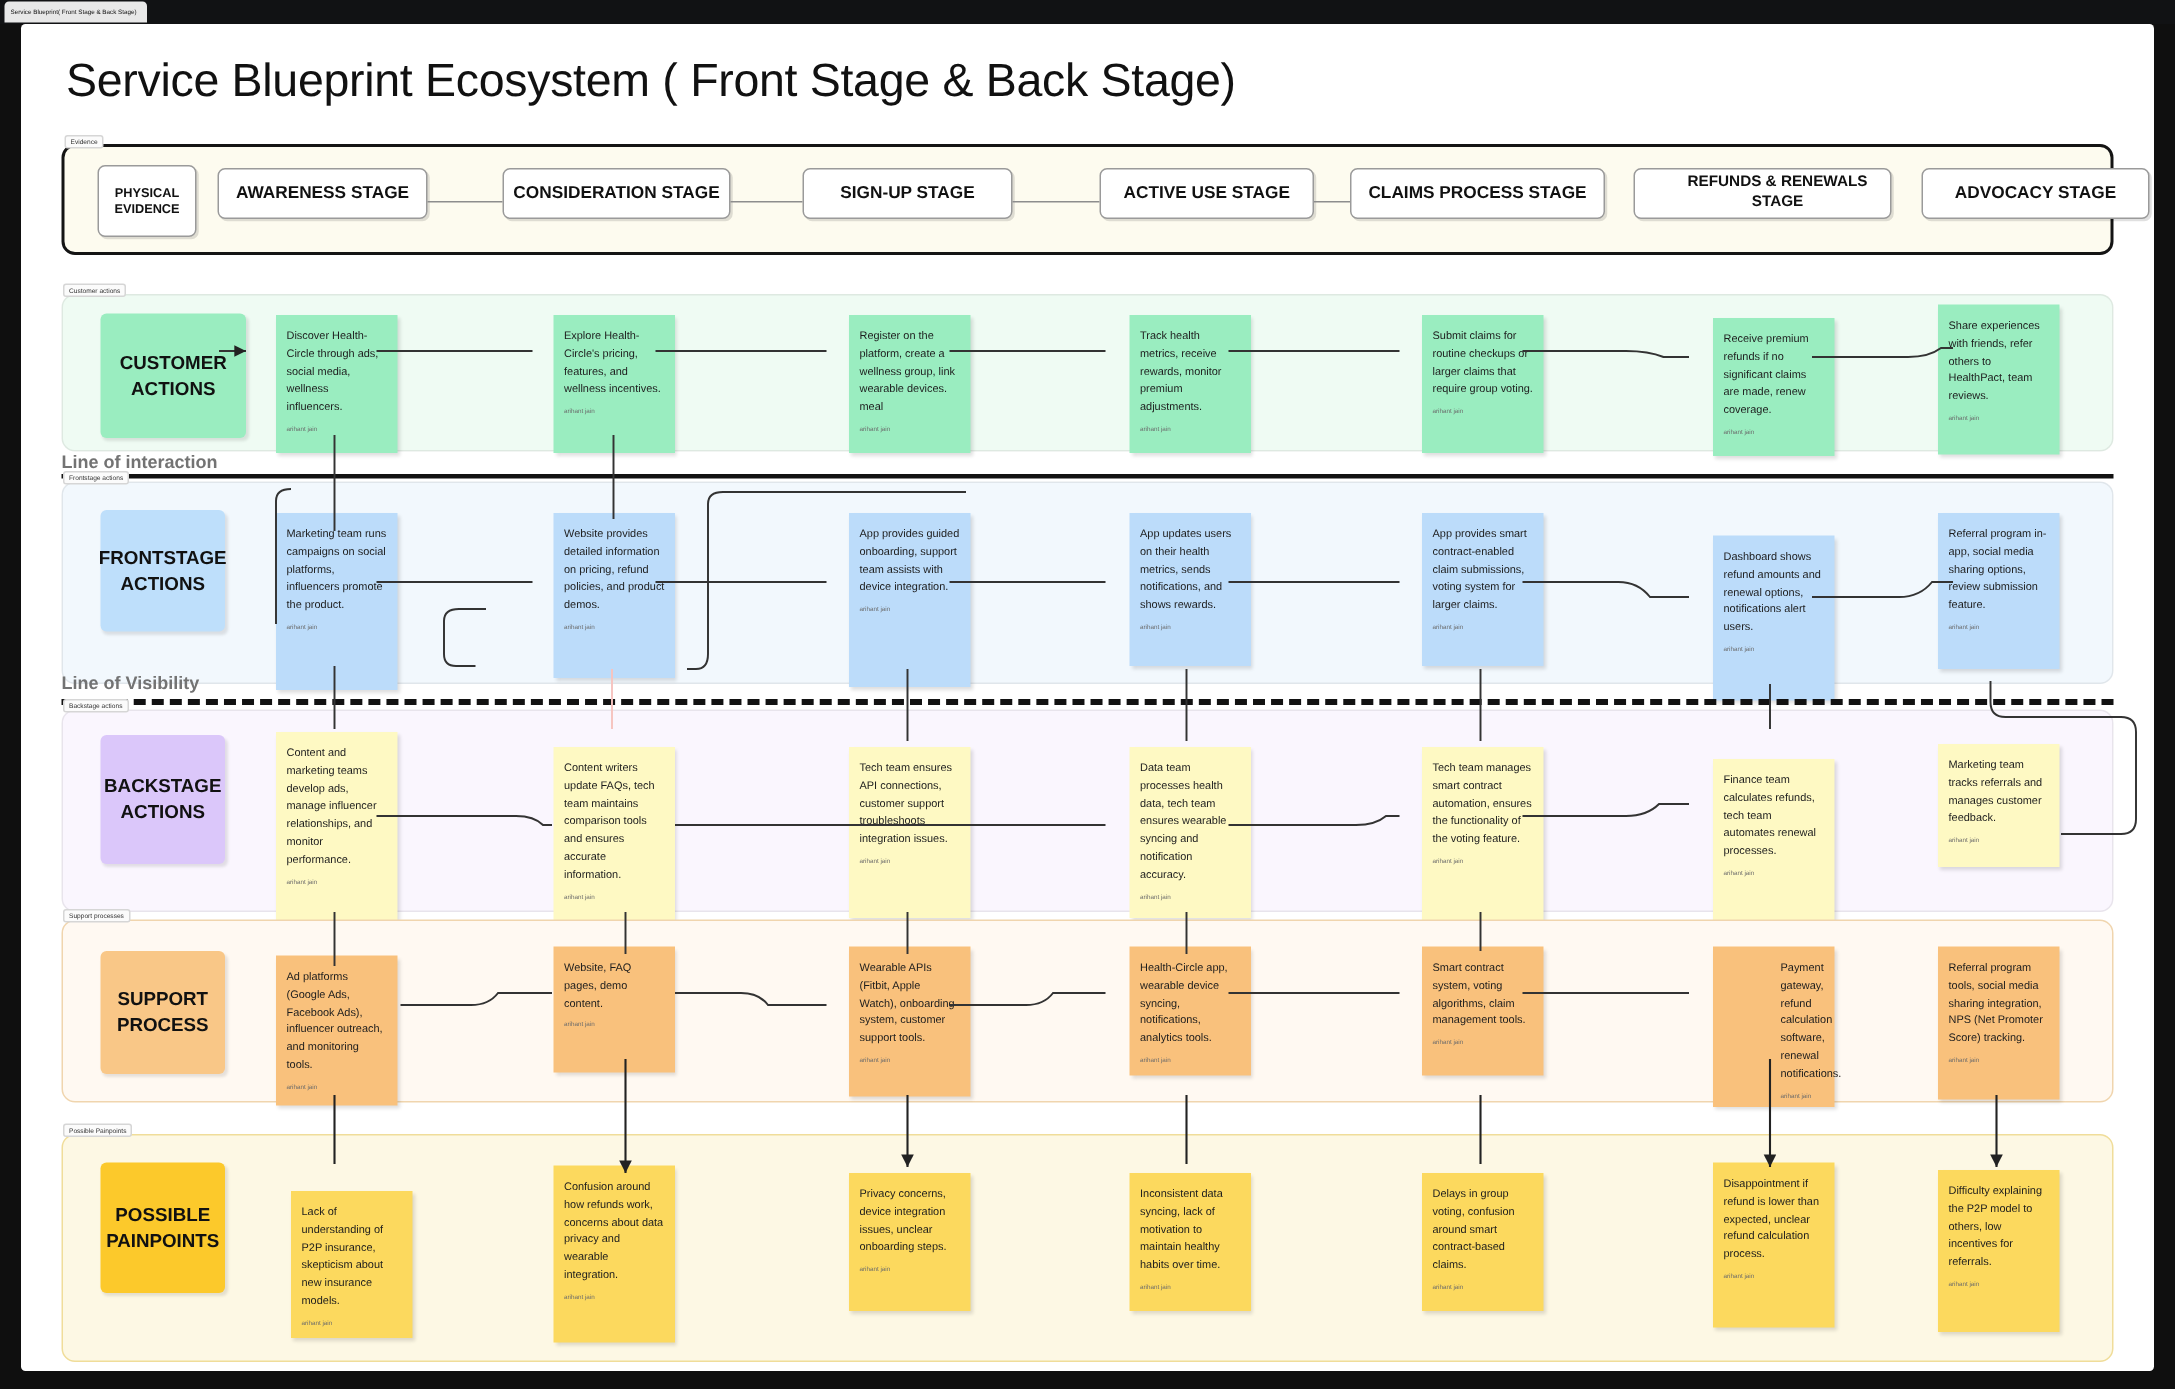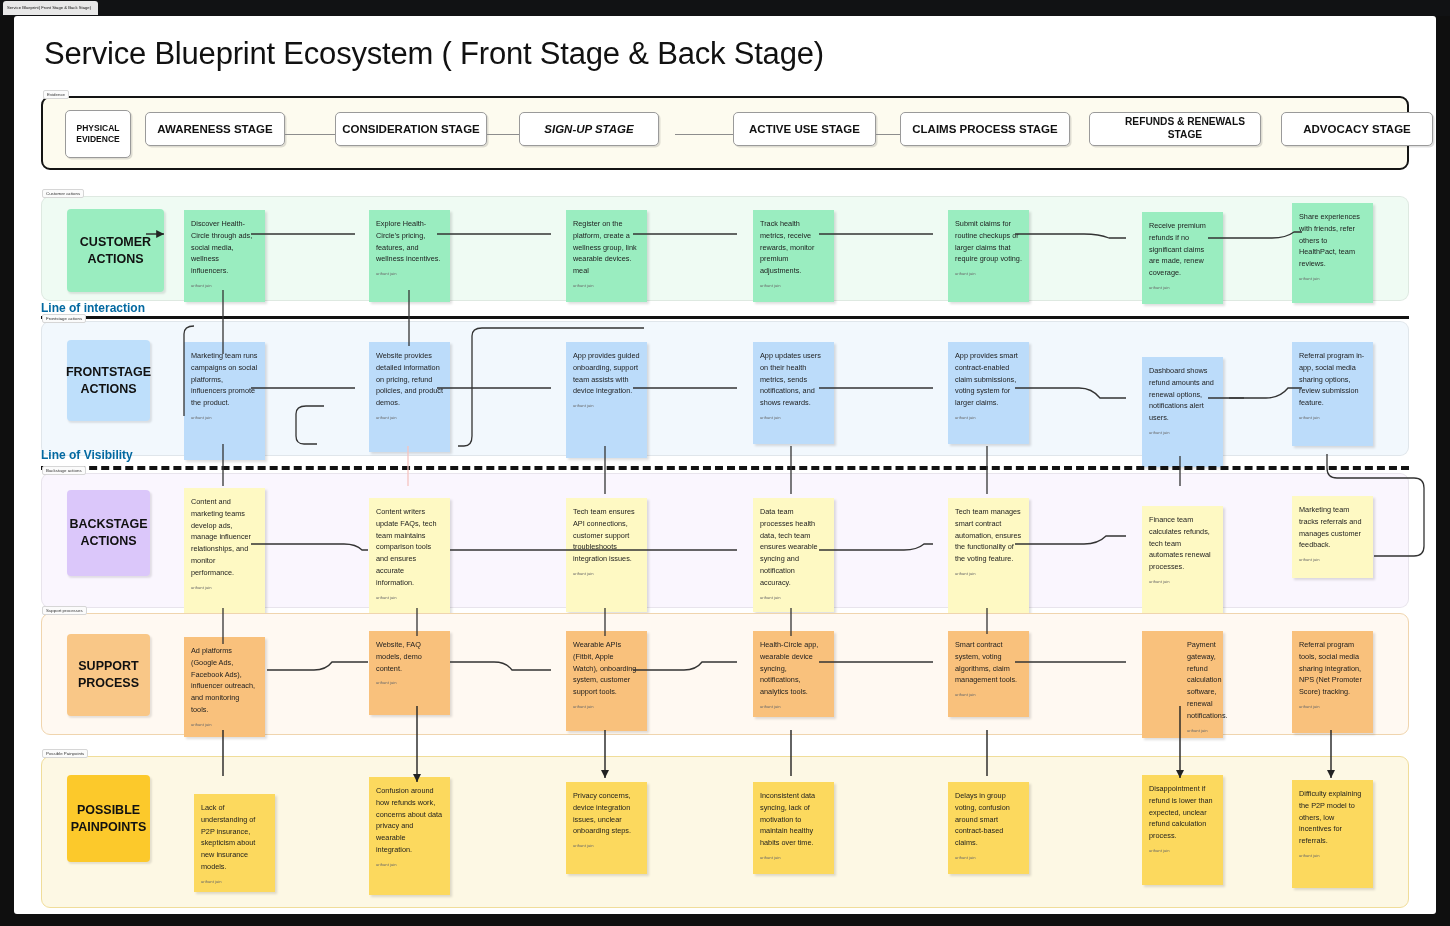--- a/index.html
+++ b/index.html
@@ -107,21 +107,21 @@
     margin-top:6px; font-size:4.2px; color:#6a6a6a; line-height:6px;
   }
   .c-green  { background:#9aedc0; }
   .c-blue   { background:#bcdcfa; }
   .c-purple { background:#fef9c3; }
   .c-orange { background:#f9c17c; }
   .c-yellow { background:#fcd95e; }
 
   
   .line-label{
-    position:absolute; font-size:12px; font-weight:bold; color:#0369a1;
+    position:absolute; font-size:12px; font-weight:bold; color:#737373;
     font-family:"Liberation Sans", sans-serif;
   }
   #line-interaction-label{ left:27px; top:285px; }
   #line-visibility-label { left:27px; top:432px; }
   #line-interaction-rule{
     position:absolute; left:27px; top:300px; width:1368px; height:3px; background:#121212;
   }
   #line-visibility-rule{
     position:absolute; left:27px; top:450px; width:1368px; height:0;
     border-top:4px dashed #121212;
@@ -145,21 +145,21 @@
 
     <div class="stage-box" id="physical-evidence-box">
       <span>PHYSICAL</span>
       <span>EVIDENCE</span>
     </div>
 
     <div class="stage-box" style="left:102px;width:140px;">AWARENESS STAGE</div>
     <div class="stage-connector" style="left:242px;width:50px;"></div>
     <div class="stage-box" style="left:292px;width:152px;">CONSIDERATION STAGE</div>
     <div class="stage-connector" style="left:444px;width:48px;"></div>
-    <div class="stage-box" style="left:476px;width:140px;font-style:italic;">SIGN-UP STAGE</div>
+    <div class="stage-box" style="left:492px;width:140px;">SIGN-UP STAGE</div>
     <div class="stage-connector" style="left:632px;width:58px;"></div>
     <div class="stage-box" style="left:690px;width:143px;">ACTIVE USE STAGE</div>
     <div class="stage-connector" style="left:833px;width:24px;"></div>
     <div class="stage-box" style="left:857px;width:170px;">CLAIMS PROCESS STAGE</div>
     <div class="stage-box" style="left:1046px;width:172px;font-size:10.2px;padding-left:20px;">REFUNDS &amp; RENEWALS STAGE</div>
     <div class="stage-box" style="left:1238px;width:152px;">ADVOCACY STAGE</div>
   </div>
 
   <div class="band row-band" id="customer-band">
     <div class="band-tag">Customer actions</div>
@@ -275,21 +275,21 @@
   <div class="band row-band" id="support-band">
     <div class="band-tag">Support processes</div>
     <div class="row-header" id="support-header">
       <span>SUPPORT PROCESS</span>
     </div>
   <div class="card c-orange" style="left: 142px; top: 23px; min-height: 100px;">
         <div>Ad platforms (Google Ads, Facebook Ads), influencer outreach, and monitoring tools.</div>
         <div class="author">arihant jain</div>
       </div>
       <div class="card c-orange" style="left: 327px; top: 17px; min-height: 84px;">
-        <div>Website, FAQ models, demo content.</div>
+        <div>Website, FAQ pages, demo content.</div>
         <div class="author">arihant jain</div>
       </div>
       <div class="card c-orange" style="left: 524px; top: 17px; min-height: 100px;">
         <div>Wearable APIs (Fitbit, Apple Watch), onboarding system, customer support tools.</div>
         <div class="author">arihant jain</div>
       </div>
       <div class="card c-orange" style="left: 711px; top: 17px; min-height: 86px;">
         <div>Health-Circle app, wearable device syncing, notifications, analytics tools.</div>
         <div class="author">arihant jain</div>
       </div>

